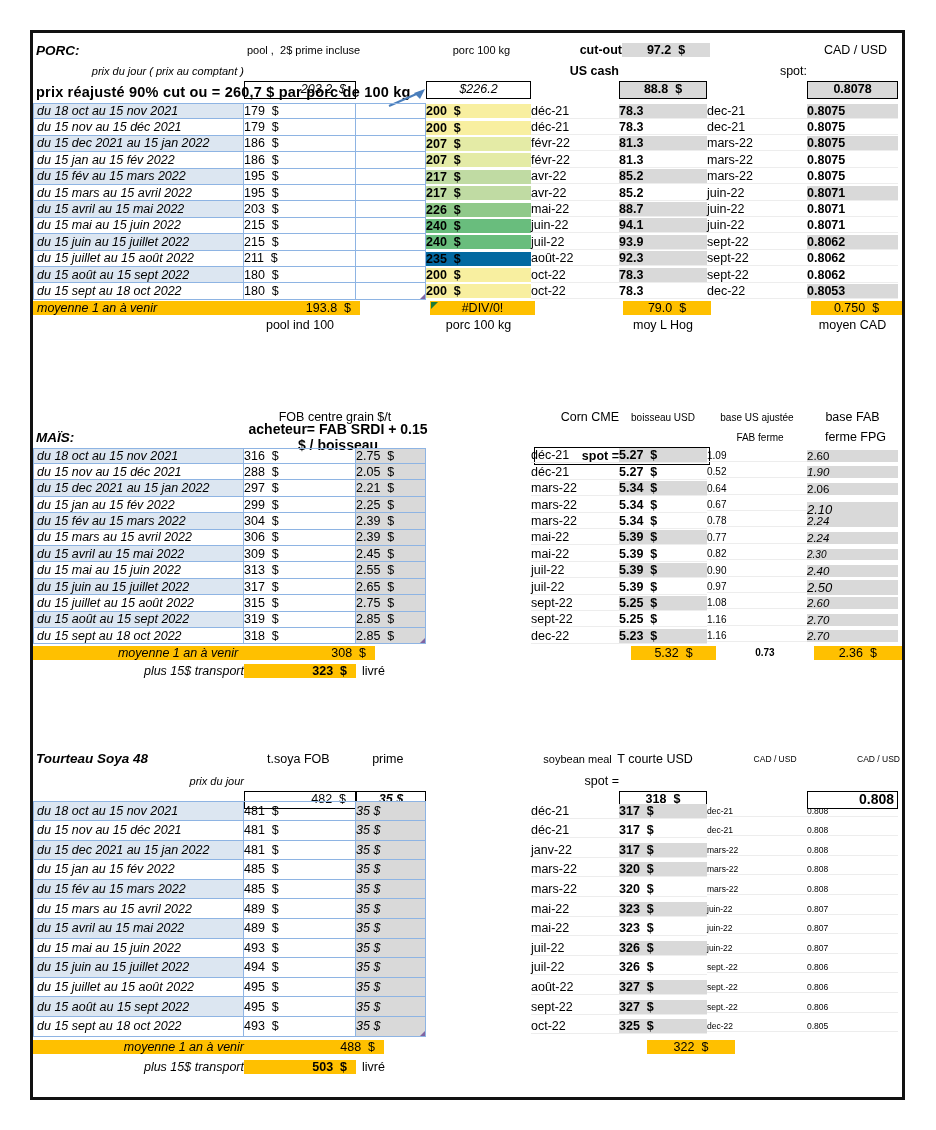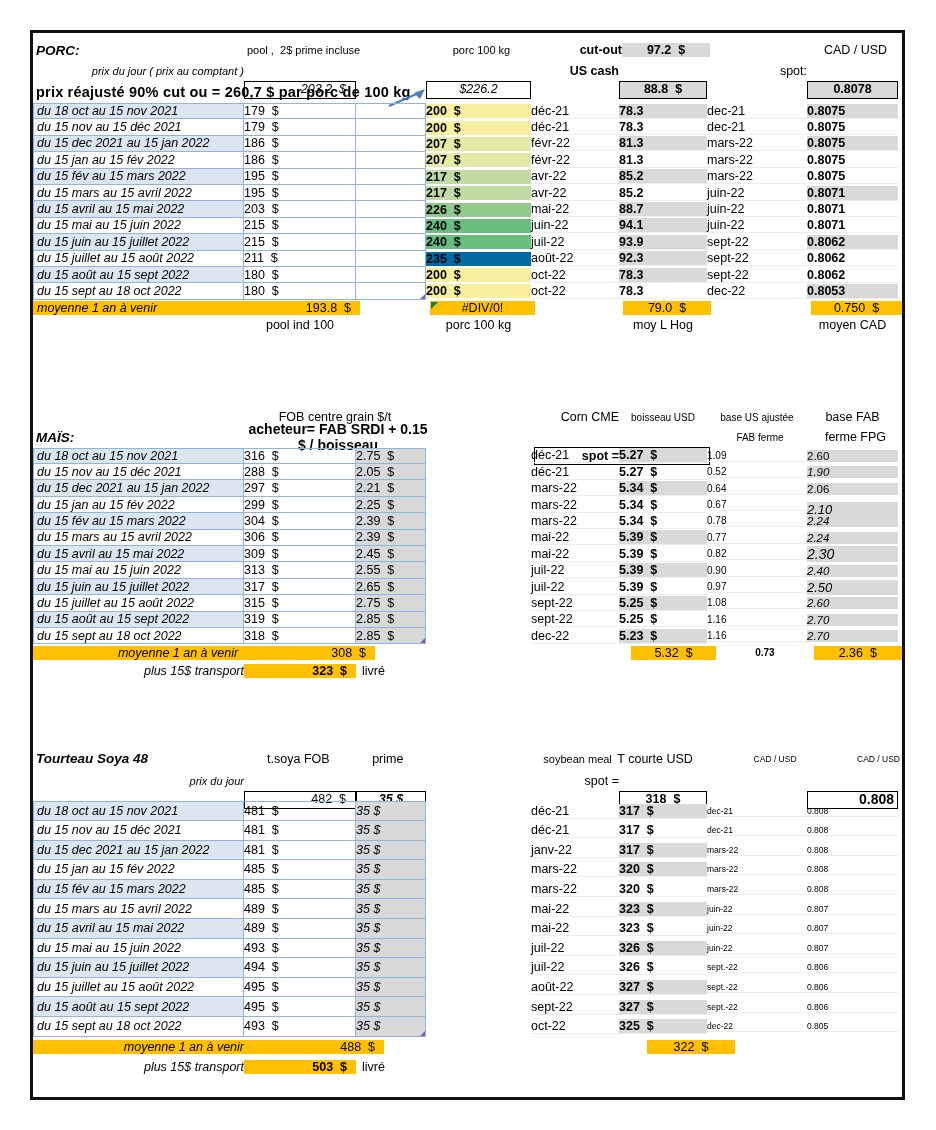--- a/index.html
+++ b/index.html
@@ -317,21 +317,21 @@
         <div class="w-cv ctr gray ital" style="font-size: 11.5px;">2.24</div>
       </div>
       <div class="trow h16">
         <div class="w-date bc first blu" style="padding-left: 3px;">du 15 avril au 15 mai 2022</div>
         <div class="w-price bc num">309  $</div>
         <div class="w-bush bc num gray rel" style="padding-right: 5px;">2.45  $</div>
         <div class="w-c4"></div>
         <div class="w-m mon sep">mai-22</div>
         <div class="w-v cv2 sep">5.39  $</div>
         <div class="w-cm ctr sm10 sep">0.82</div>
-        <div class="w-cv ctr gray ital" style="font-size: 14px;">2.30</div>
+        <div class="w-cv ctr gray ital" style="font-size: 10px;">2.30</div>
       </div>
       <div class="trow h16">
         <div class="w-date bc first" style="padding-left: 3px;">du 15 mai au 15 juin  2022</div>
         <div class="w-price bc num">313  $</div>
         <div class="w-bush bc num gray rel" style="padding-right: 5px;">2.55  $</div>
         <div class="w-c4"></div>
         <div class="w-m mon sep">juil-22</div>
         <div class="w-v cv2 sep gray">5.39  $</div>
         <div class="w-cm ctr sm10 sep">0.90</div>
         <div class="w-cv ctr gray ital" style="font-size: 11.5px;">2.40</div>

